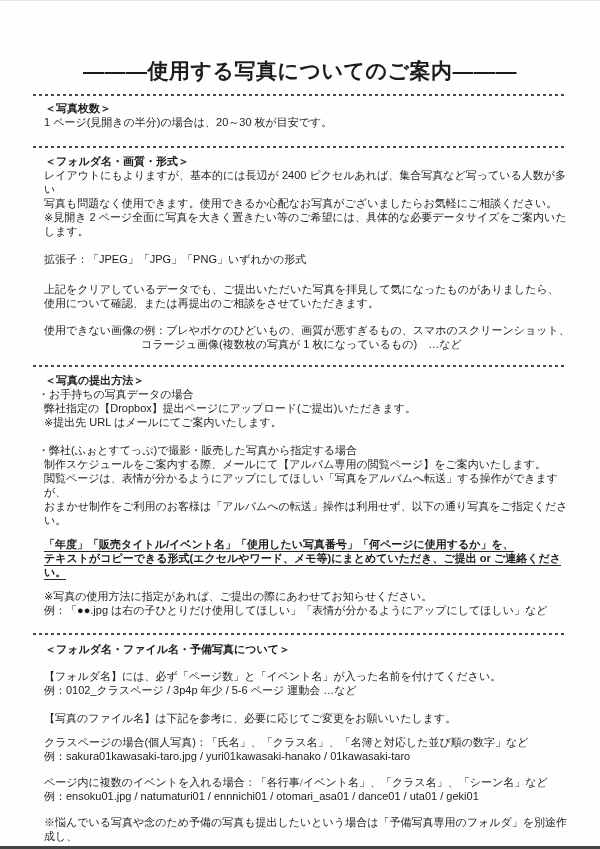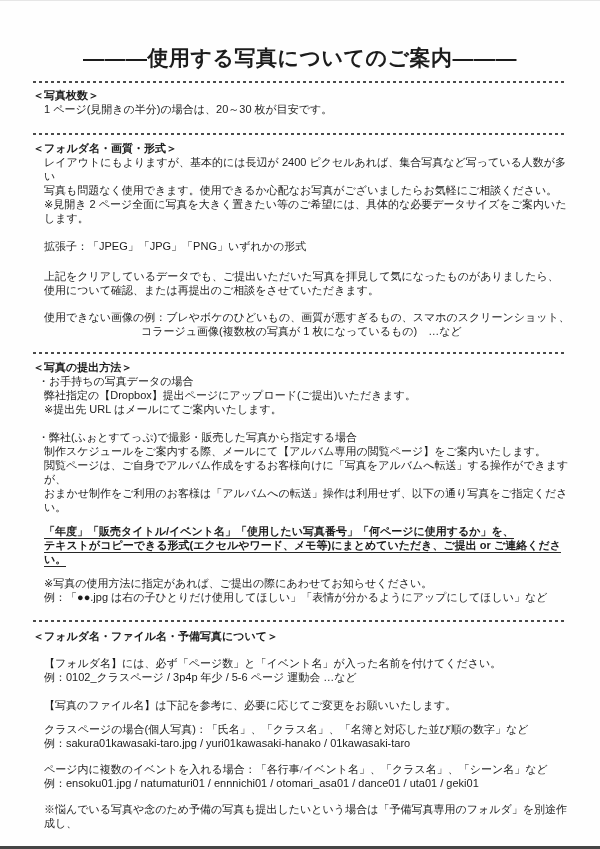--- a/index.html
+++ b/index.html
@@ -6,21 +6,21 @@
   .page {
     position:relative;
     width:600px; height:849px;
     margin:0 auto;
     background:#fefefe;
     color:#1c1c1c;
     font-family:"Liberation Sans","DejaVu Sans",sans-serif;
     font-size:11px;
     line-height:14px;
     box-sizing:border-box;
-    padding-top:45px;
+    padding-top:58px;
     overflow:hidden;
   }
   .edge-top { position:absolute; top:0; left:0; width:100%; height:1px; background:#e6e6e6; }
   .edge-bottom { position:absolute; bottom:0; left:0; width:100%; height:3px; background:#454545; }
 
   .title {
     text-align:center;
     font-weight:bold;
     font-size:21px;
     line-height:26px;
@@ -32,21 +32,21 @@
     height:2px;
     margin-left:33px;
     width:533px;
     background:repeating-linear-gradient(90deg,#4a4a4a 0,#4a4a4a 3px,transparent 3px,transparent 6px);
   }
   .div1 { margin-top:10px; }
   .div2 { margin-top:17px; }
   .div3 { margin-top:14px; }
   .div4 { margin-top:16px; }
 
-  .h  { margin-left:33px; font-weight:bold; }
+  .h  { margin-left:45px; font-weight:bold; }
   .b  { margin-left:44px; margin-right:26px; }
   .bu { margin-left:38px; margin-right:26px; }
   .cont { margin-left:141px; margin-right:26px; }
 
   .mt5  { margin-top:5px; }
   .mt6  { margin-top:6px; }
   .mt7  { margin-top:7px; }
   .mt8  { margin-top:16px; }
   .mt10 { margin-top:10px; }
   .mt12 { margin-top:12px;font-family:Liberation Serif, serif; }
@@ -83,21 +83,21 @@
   <div class="cont">コラージュ画像(複数枚の写真が 1 枚になっているもの)　…など</div>
 
   <div class="divider div3"></div>
 
   <div class="h mt6">＜写真の提出方法＞</div>
   <div class="bu">・お手持ちの写真データの場合</div>
   <div class="b">弊社指定の【Dropbox】提出ページにアップロード(ご提出)いただきます。</div>
   <div class="b">※提出先 URL はメールにてご案内いたします。</div>
   <div class="bu mt14">・弊社(ふぉとすてっぷ)で撮影・販売した写真から指定する場合</div>
   <div class="b">制作スケジュールをご案内する際、メールにて【アルバム専用の閲覧ページ】をご案内いたします。</div>
-  <div class="b">閲覧ページは、ご自身でアルバム作成をするお客様向けに「写真をアルバムへ転送」する操作ができますが、</div>
+  <div class="b">閲覧ページは、表情が分かるようにアップにしてほしい「写真をアルバムへ転送」する操作ができますが、</div>
   <div class="b">おまかせ制作をご利用のお客様は「アルバムへの転送」操作は利用せず、以下の通り写真をご指定ください。</div>
   <div class="b mt10 uline"><span>「年度」「販売タイトル/イベント名」「使用したい写真番号」「何ページに使用するか」を、</span></div>
   <div class="b uline"><span>テキストがコピーできる形式(エクセルやワード、メモ等)にまとめていただき、ご提出 or ご連絡ください。</span></div>
   <div class="b mt10">※写真の使用方法に指定があれば、ご提出の際にあわせてお知らせください。</div>
   <div class="b">例：「●●.jpg は右の子ひとりだけ使用してほしい」「表情が分かるようにアップにしてほしい」など</div>
 
   <div class="divider div4"></div>
 
   <div class="h mt7">＜フォルダ名・ファイル名・予備写真について＞</div>
   <div class="b mt13">【フォルダ名】には、必ず「ページ数」と「イベント名」が入った名前を付けてください。</div>

